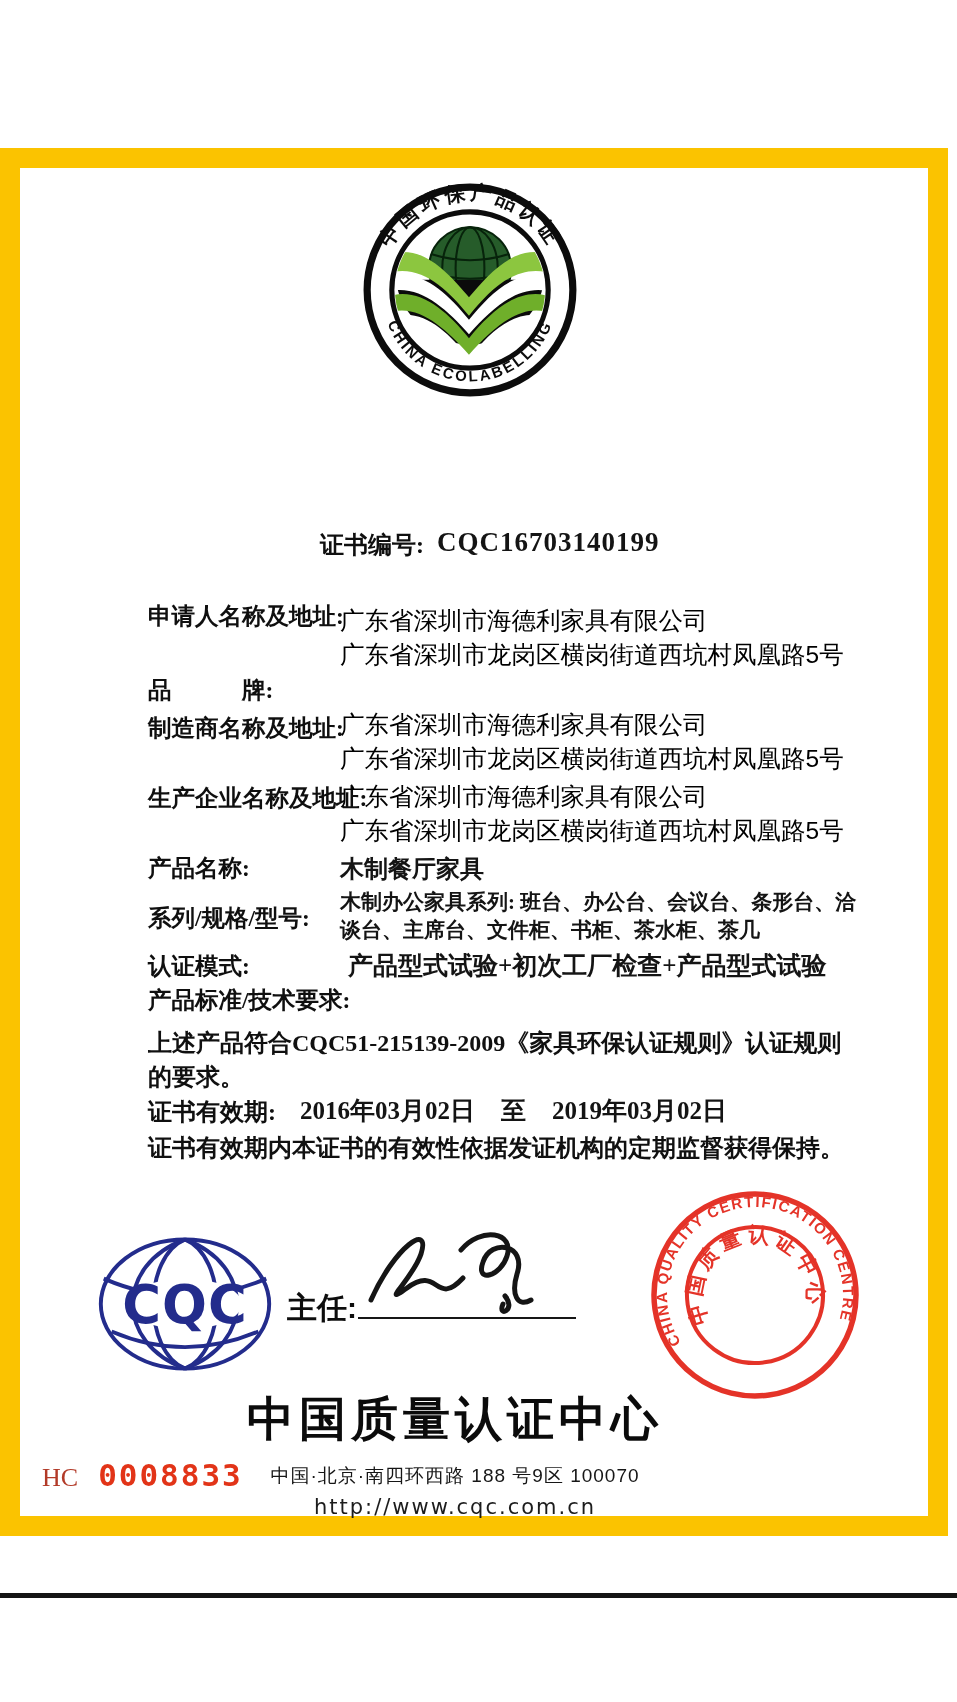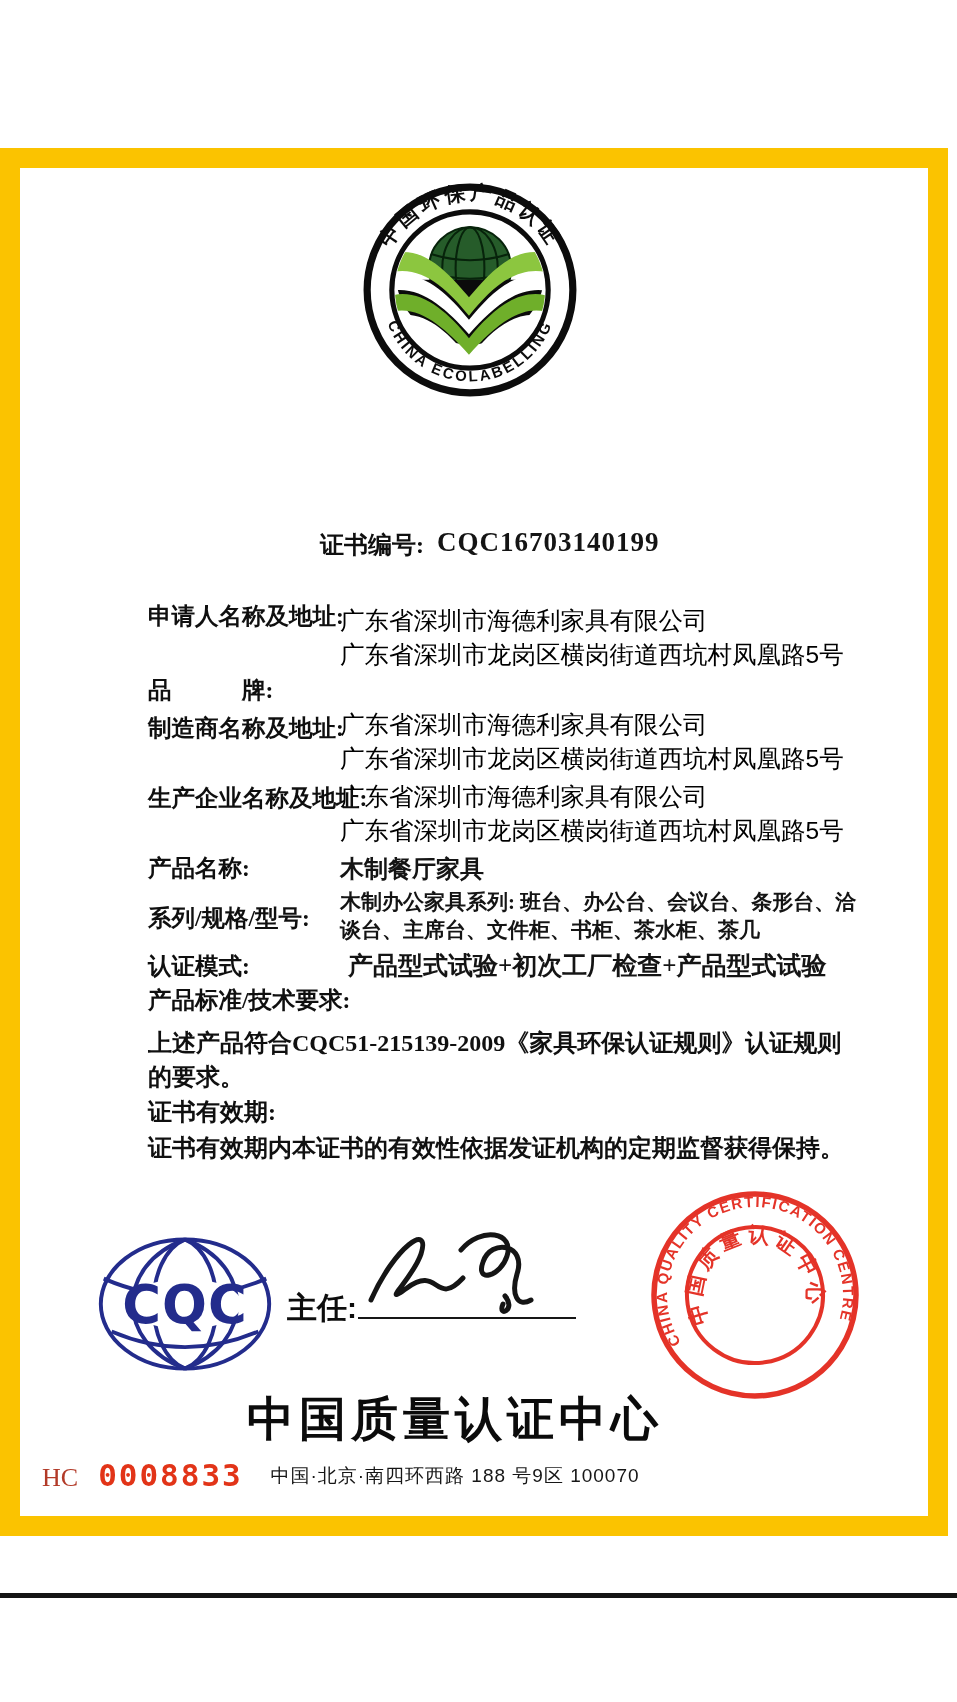--- a/index.html
+++ b/index.html
@@ -118,20 +118,23 @@
   <div class="f-val-block" style="top:888px">木制办公家具系列: 班台、办公台、会议台、条形台、洽谈台、主席台、文件柜、书柜、茶水柜、茶几</div>
 
   <span class="f-label" style="top:950px">认证模式:</span>
   <span class="f-val-serif" style="top:949px;left:348px;font-size:25px">产品型式试验+初次工厂检查+产品型式试验</span>
 
   <span class="f-label" style="top:984px">产品标准/技术要求:</span>
 
   <div class="statement">上述产品符合CQC51-215139-2009《家具环保认证规则》认证规则的要求。</div>
 
   <span class="validity-label">证书有效期:</span>
+  <span class="validity-value">
+    <span>2016年03月02日</span><span class="sep">至</span><span>2019年03月02日</span>
+  </span>
 
   <div class="maintenance">证书有效期内本证书的有效性依据发证机构的定期监督获得保持。</div>
 
   <svg class="cqc-logo" viewBox="0 0 190 160">
     <g stroke="#232C8C" stroke-width="4" fill="none">
       <ellipse cx="95" cy="78" rx="86" ry="66"></ellipse>
       <path d="M 95,12 C 52,30 52,126 95,144"></path>
       <path d="M 95,12 C 138,30 138,126 95,144"></path>
       <path d="M 95,12 C 24,38 24,118 95,144"></path>
       <path d="M 95,12 C 166,38 166,118 95,144"></path>
@@ -165,20 +168,21 @@
       </text>
       <text font-size="21" font-weight="bold" fill="#E3271B" letter-spacing="5" font-family="Liberation Sans,sans-serif">
         <textPath href="#stampInner" startOffset="50%" text-anchor="middle">中国质量认证中心</textPath>
       </text>
     </g>
   </svg>
 
   <div class="footer-org">
     <div class="org-name">中国质量认证中心</div>
     <div class="org-address">中国·北京·南四环西路 188 号9区  100070</div>
+    <div class="org-url">http://www.cqc.com.cn</div>
   </div>
 
   <div class="serial">
     <span class="serial-prefix">HC</span><span class="serial-number">0008833</span>
   </div>
 
   <div class="scan-line"></div>
 
 </div>
 

